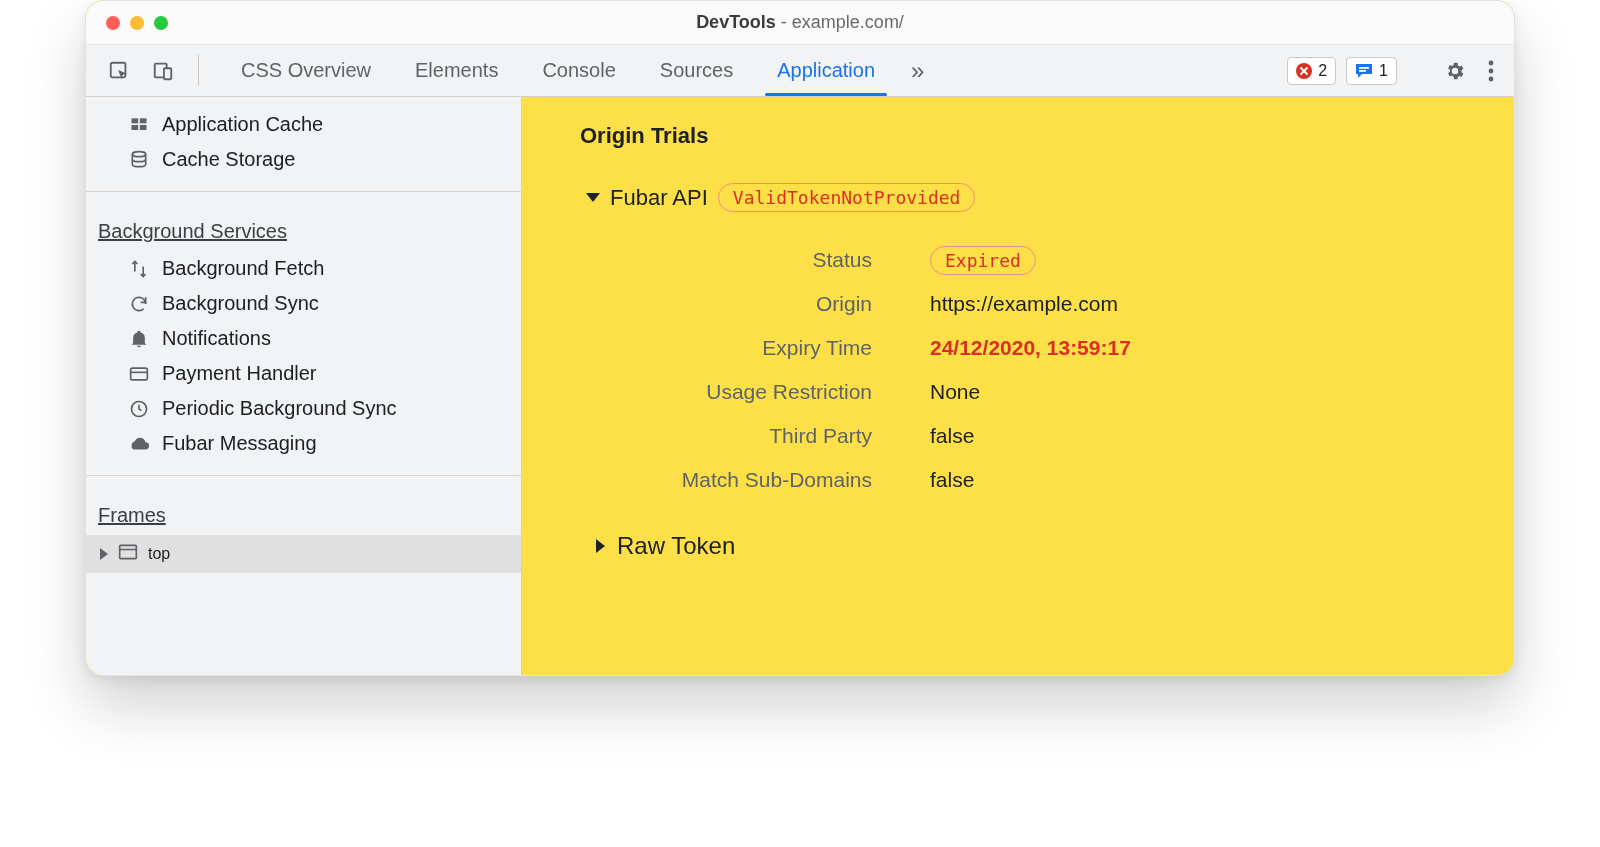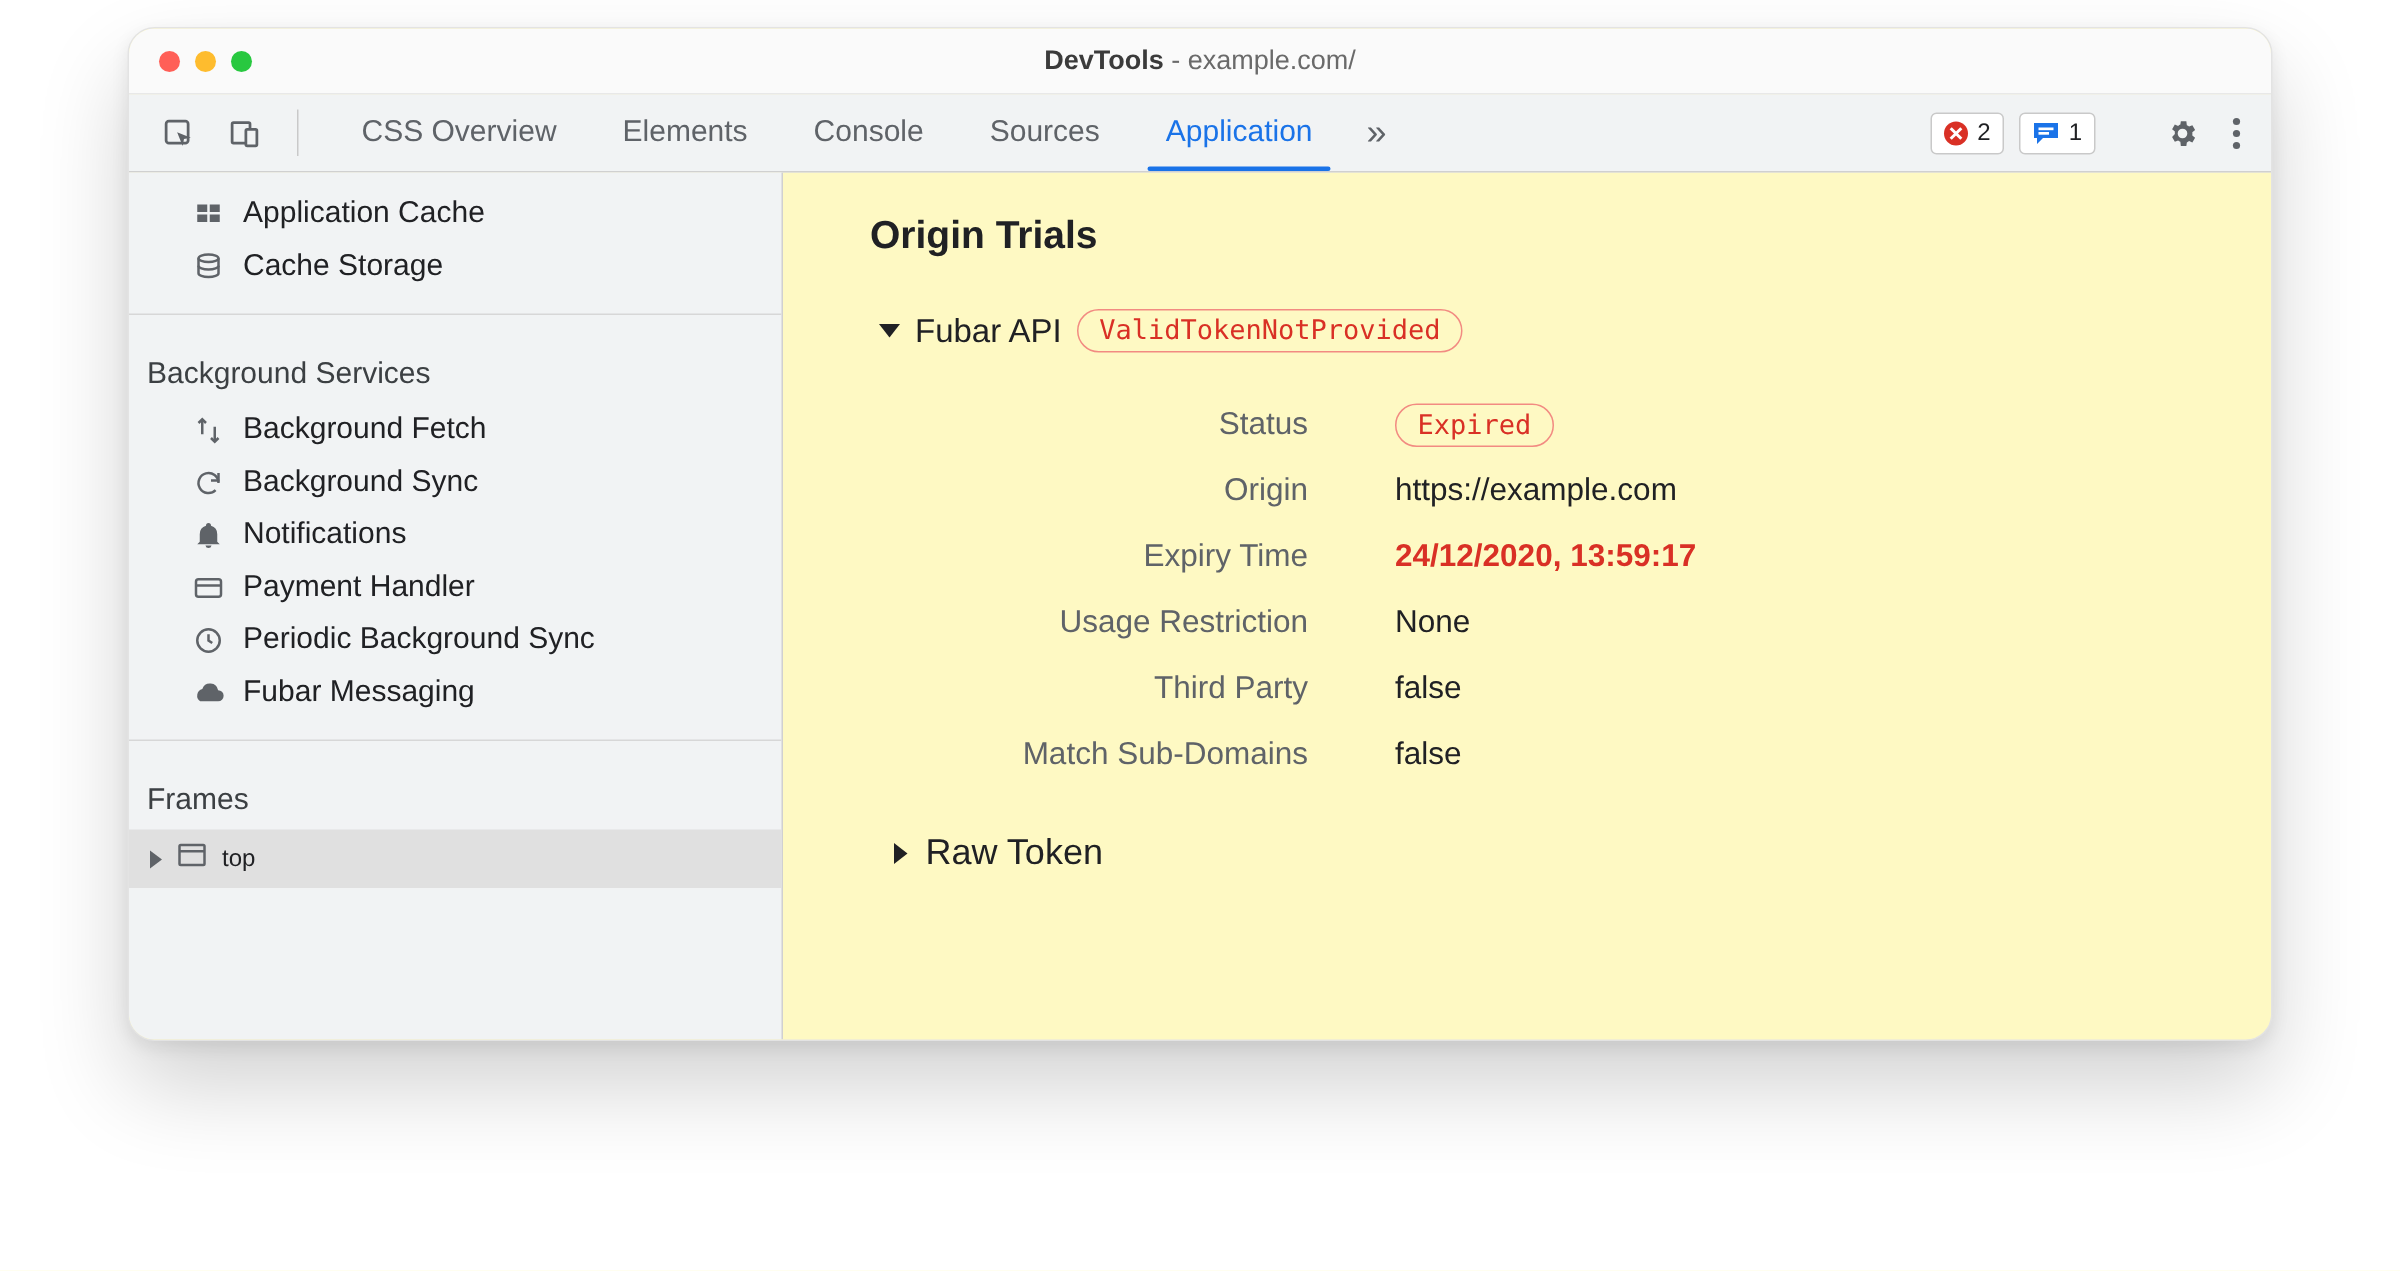--- a/index.html
+++ b/index.html
@@ -1,21 +1,20 @@
 <!DOCTYPE html>
 <html><head>
 <meta charset="utf-8">
 <style>
   * { box-sizing: border-box; }
   html, body { margin:0; padding:0; background:#fff; font-family: -apple-system, "Helvetica Neue", Arial, sans-serif; color:#202124; }
   .stage { width:1600px; height:847px; display:flex; align-items:flex-start; justify-content:center; }
   .window {
     width:1430px;
-    margin-top:18px;
-    background:#fef9c3;
+    background:#fde047;
     border:1px solid #e3e3e3;
     border-radius:18px;
     box-shadow:0 30px 60px rgba(0,0,0,0.18), 0 4px 12px rgba(0,0,0,0.08);
     overflow:hidden;
   }
   
   .titlebar {
     height:44px;
     display:flex;
     align-items:center;
@@ -49,32 +48,32 @@
   .badge-box { display:flex; align-items:center; gap:6px; background:#fff; border:1px solid #c9c9c9; border-radius:4px; height:28px; padding:0 8px; font-size:16px; }
   .circ-err { width:16px; height:16px; border-radius:50%; background:#d93025; position:relative; }
   .circ-err::before,.circ-err::after{content:"";position:absolute;left:50%;top:50%;width:2px;height:10px;background:#fff;transform-origin:center;}
   .circ-err::before{transform:translate(-50%,-50%) rotate(45deg);} .circ-err::after{transform:translate(-50%,-50%) rotate(-45deg);}
   .msg-ic{ width:18px; height:16px; position:relative; }
   .msg-ic svg{display:block;}
   .gear, .kebab { color:#5f6368; display:flex; align-items:center; padding:0 6px; }
   
   .body { display:flex; height:578px; }
   .sidebar { width:436px; background:#f1f3f4; border-right:1px solid #d0d0d0; overflow:auto; padding-top:10px; }
-  .sb-section-label { font-size:20px; color:#3c4043; padding:14px 18px 8px 12px; }
+  .sb-section-label { font-size:20px; color:#3c4043; padding:14px 18px 8px 12px;text-decoration:underline; }
   .sb-item { display:flex; align-items:center; gap:12px; font-size:20px; color:#202124; padding:6px 10px 6px 42px; }
   .sb-item .ic{ width:22px; display:flex; justify-content:center; color:#5f6368; }
   .sb-hr{ border:none; border-top:1px solid #d7d7d7; margin:14px 0; }
   .sb-frame-row{ display:flex; align-items:center; gap:10px; padding:8px 10px 8px 14px; font-size:16px; background:#e0e0e0; }
   .tri{ display:inline-block; width:0;height:0; }
   .tri.right{ border-top:6px solid transparent;border-bottom:6px solid transparent;border-left:8px solid #5f6368; }
   .tri.down{ border-left:7px solid transparent;border-right:7px solid transparent;border-top:9px solid #202124; }
   .tri.right-sm{ border-top:7px solid transparent;border-bottom:7px solid transparent;border-left:9px solid #202124; }
   
   .content { flex:1; padding:22px 40px 30px 58px; font-size:20px; overflow:auto; }
-  h2.sec-title{ font-size:26px; font-weight:700; margin:4px 0 34px 0; }
+  h2.sec-title{ font-size:22px; font-weight:700; margin:4px 0 34px 0; }
   .trial-row{ display:flex; align-items:center; gap:10px; margin-left:6px; }
   .trial-name{ font-size:22px; }
   .pill{ border:1.5px solid #f28b82; color:#d93025; border-radius:999px; padding:3px 14px; font-size:18px; font-family: ui-monospace, Menlo, monospace; white-space:nowrap; }
   .kv-table{ margin:26px 0 30px 52px; }
   .kv-row{ display:flex; align-items:center; padding:10px 0;gap:28px; }
   .kv-key{ width:270px; text-align:right; color:#5f6368; font-size:21px; padding-right:30px; }
   .kv-val{ font-size:21px; }
   .kv-val.red{ color:#d93025; font-weight:700; }
   .raw-row{ display:flex; align-items:center; gap:12px; margin-left:16px; font-size:24px; }
   svg{overflow:visible;}

